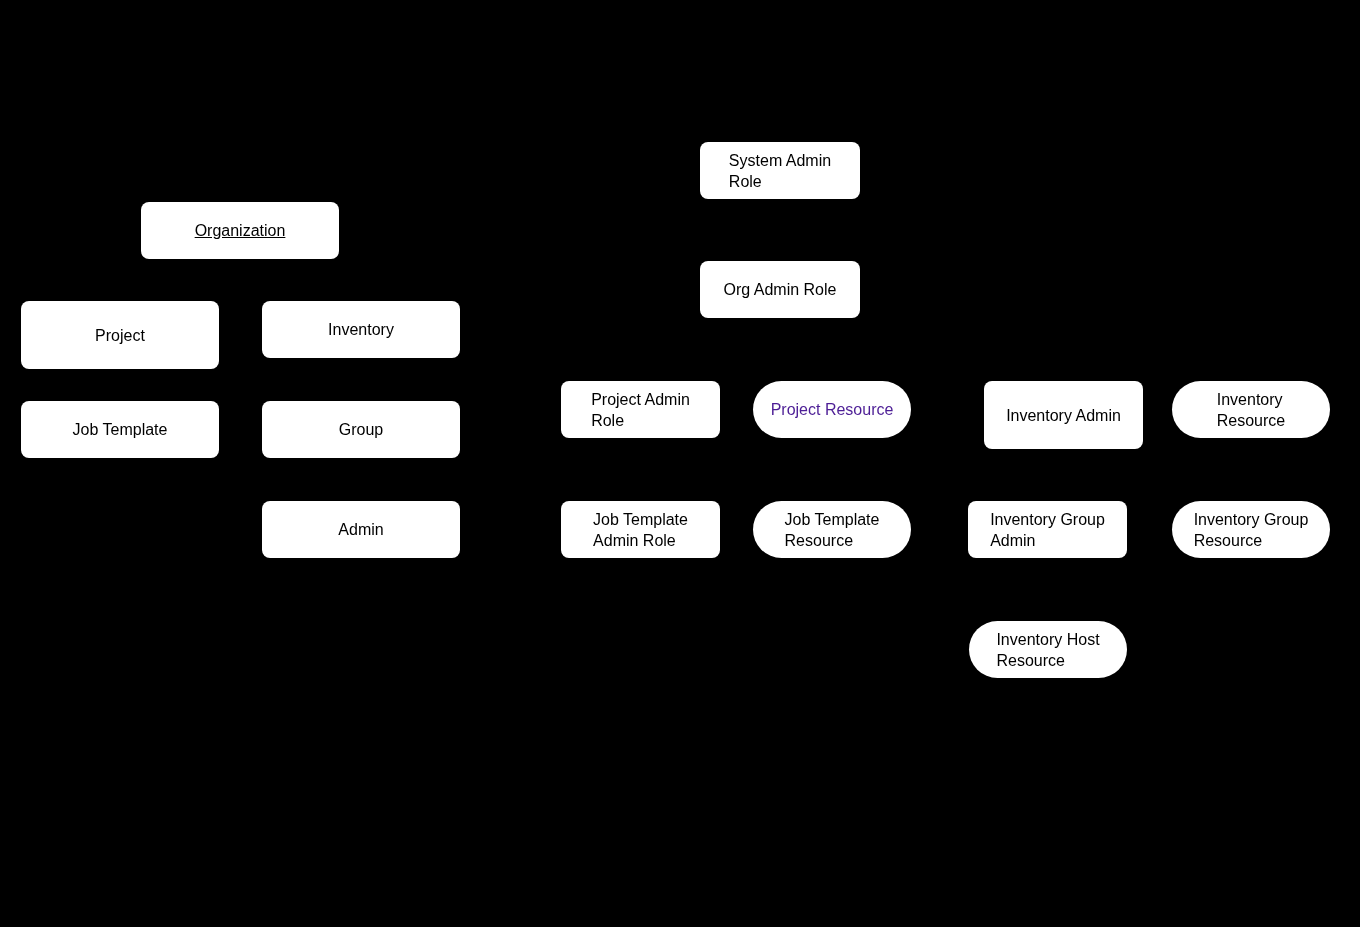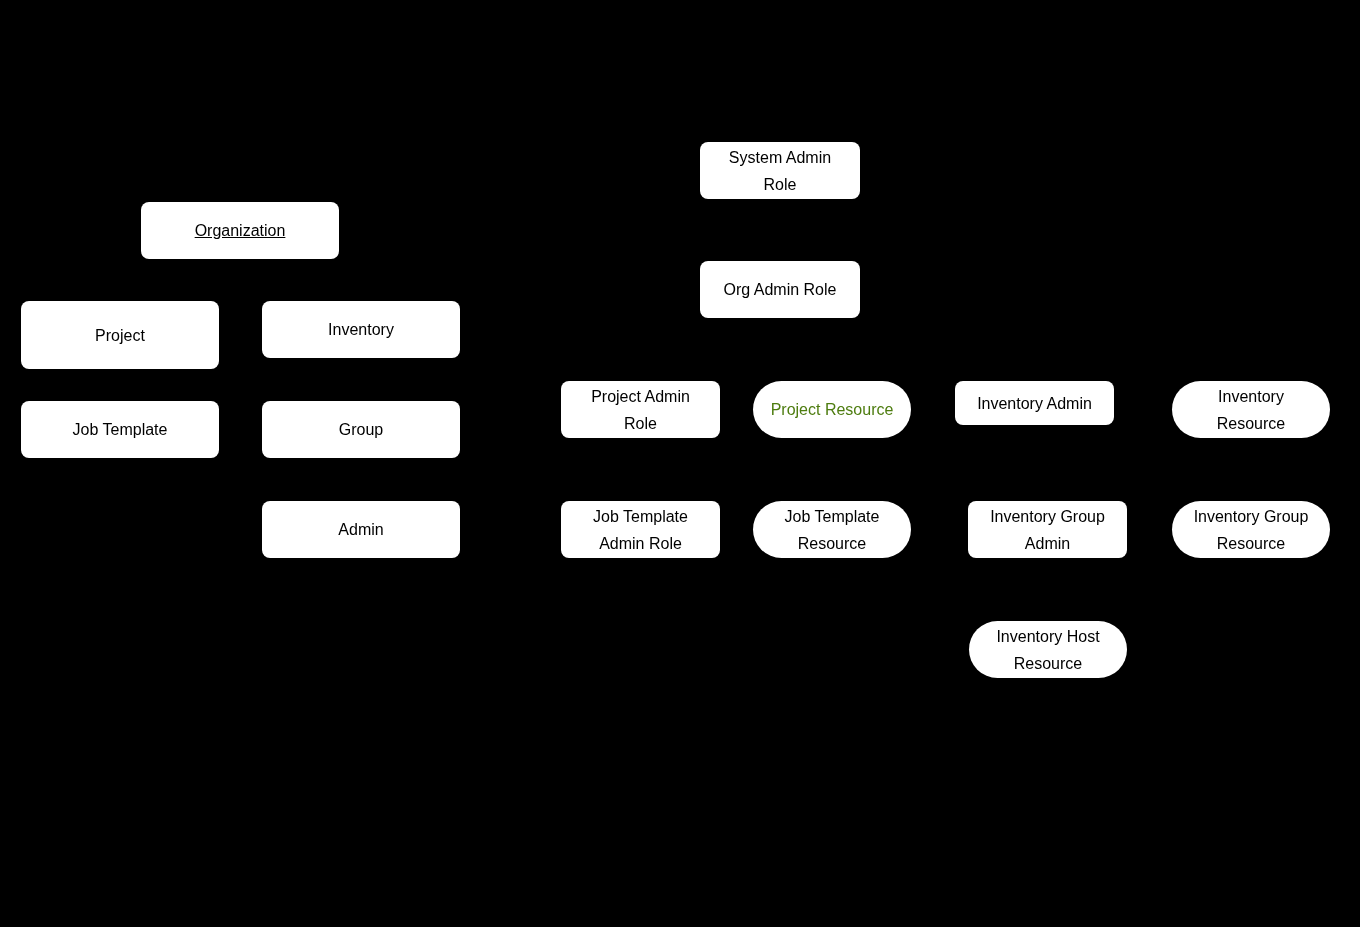--- a/index.html
+++ b/index.html
@@ -16,23 +16,22 @@
     font-family: "Liberation Sans", sans-serif;
   }
   .node {
     position: absolute;
     box-sizing: border-box;
     background: #ffffff;
     color: #000000;
     display: flex;
     align-items: center;
     justify-content: center;
-    text-align: center;
     font-size: 16px;
-    line-height: 27px;
+    line-height: 21px;
     white-space: pre-line;
     padding: 2px 4px;
   }
   .node.rect {
     border-radius: 8px;
   }
   .node.pill {
     border-radius: 999px;
   }
 </style>
@@ -44,22 +43,22 @@
     <div class="node rect" style="left: 21px; top: 301px; width: 198px; height: 68px; background: rgb(255, 255, 255); color: rgb(0, 0, 0);">Project</div>
     <div class="node rect" style="left: 262px; top: 301px; width: 198px; height: 57px; background: rgb(255, 255, 255); color: rgb(0, 0, 0);">Inventory</div>
     <div class="node rect" style="left: 21px; top: 401px; width: 198px; height: 57px; background: rgb(255, 255, 255); color: rgb(0, 0, 0);">Job Template</div>
     <div class="node rect" style="left: 262px; top: 401px; width: 198px; height: 57px; background: rgb(255, 255, 255); color: rgb(0, 0, 0);">Group</div>
     <div class="node rect" style="left: 262px; top: 501px; width: 198px; height: 57px; background: rgb(255, 255, 255); color: rgb(0, 0, 0);">Admin</div>
     <div class="node rect" style="left: 700px; top: 142px; width: 160px; height: 57px; background: rgb(255, 255, 255); color: rgb(0, 0, 0);">System Admin
 Role</div>
     <div class="node rect" style="left: 700px; top: 261px; width: 160px; height: 57px; background: rgb(255, 255, 255); color: rgb(0, 0, 0);">Org Admin Role</div>
     <div class="node rect" style="left: 561px; top: 381px; width: 159px; height: 57px; background: rgb(255, 255, 255); color: rgb(0, 0, 0);">Project Admin
 Role</div>
-    <div class="node pill" style="left: 753px; top: 381px; width: 158px; height: 57px; background: rgb(255, 255, 255); color: #4d7c0f;">Project Resource</div>
-    <div class="node rect" style="left: 955px; top: 381px; width: 159px; height: 44px; background: rgb(255, 255, 255); color: rgb(0, 0, 0);">Inventory Admin</div>
+    <div class="node pill" style="left: 753px; top: 381px; width: 158px; height: 57px; background: rgb(255, 255, 255); color: #4c1d95;">Project Resource</div>
+    <div class="node rect" style="left: 984px; top: 381px; width: 159px; height: 68px; background: rgb(255, 255, 255); color: rgb(0, 0, 0);">Inventory Admin</div>
     <div class="node pill" style="left: 1172px; top: 381px; width: 158px; height: 57px; background: rgb(255, 255, 255); color: rgb(0, 0, 0);">Inventory
 Resource</div>
     <div class="node rect" style="left: 561px; top: 501px; width: 159px; height: 57px; background: rgb(255, 255, 255); color: rgb(0, 0, 0);">Job Template
 Admin Role</div>
     <div class="node pill" style="left: 753px; top: 501px; width: 158px; height: 57px; background: rgb(255, 255, 255); color: rgb(0, 0, 0);">Job Template
 Resource</div>
     <div class="node rect" style="left: 968px; top: 501px; width: 159px; height: 57px; background: rgb(255, 255, 255); color: rgb(0, 0, 0);">Inventory Group
 Admin</div>
     <div class="node pill" style="left: 1172px; top: 501px; width: 158px; height: 57px; background: rgb(255, 255, 255); color: rgb(0, 0, 0);">Inventory Group
 Resource</div>

